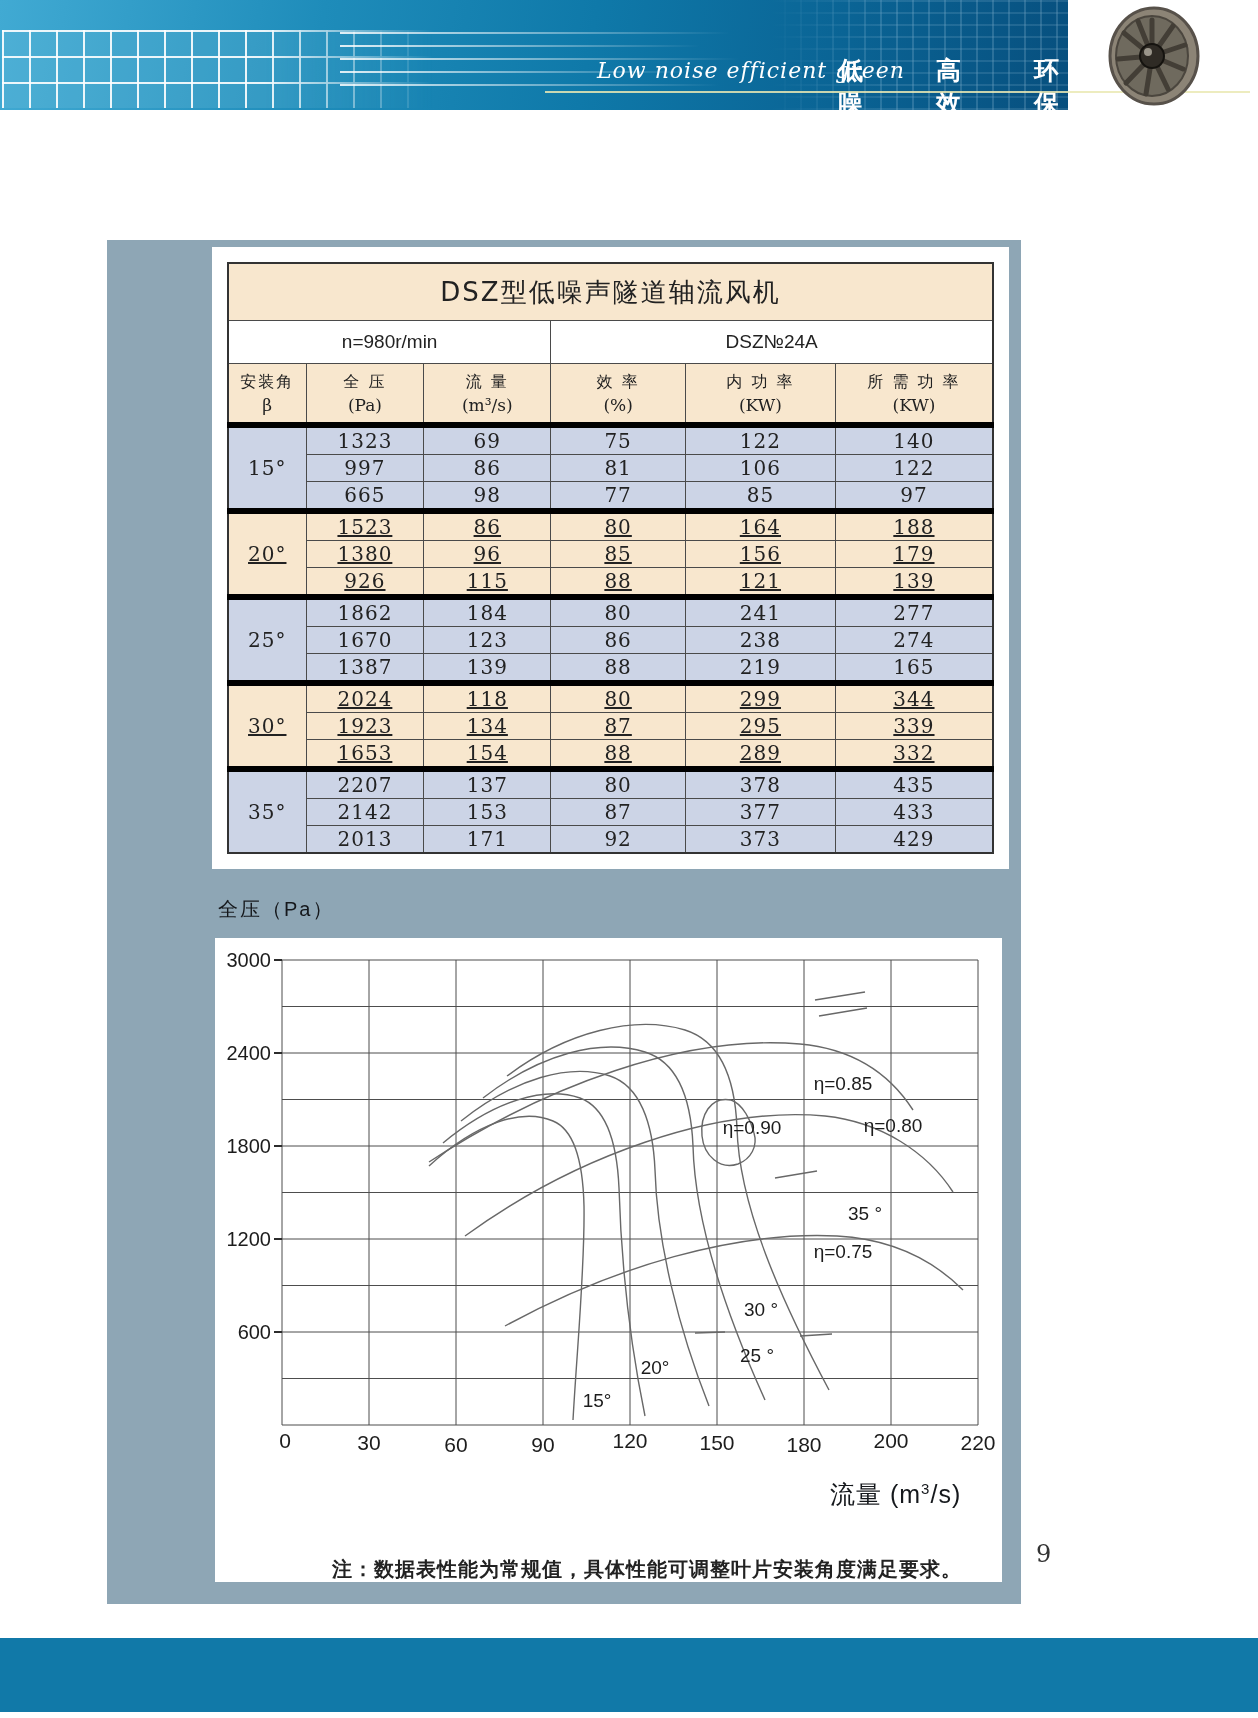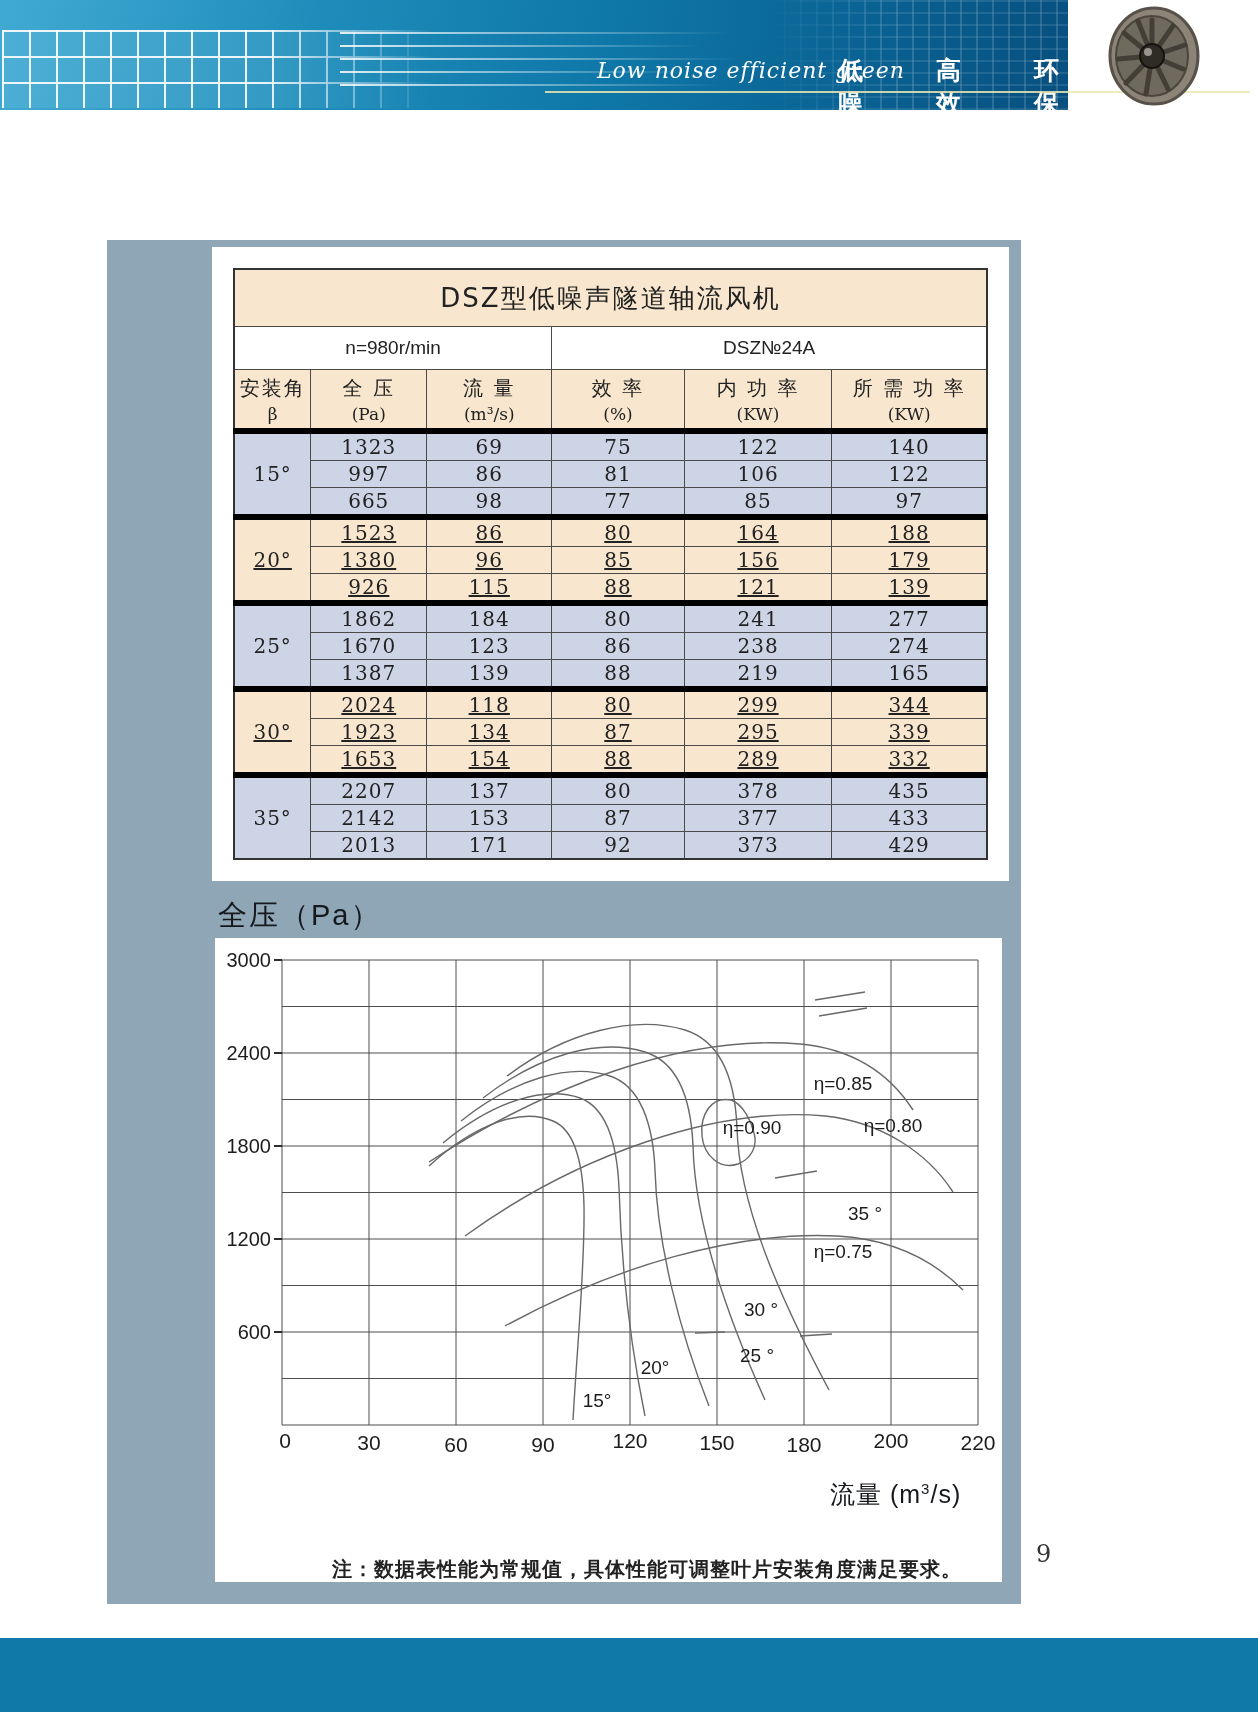--- a/index.html
+++ b/index.html
@@ -27,38 +27,38 @@
   .slogan-en{position:absolute;left:597px;top:58px;color:#fff;
     font-family:"DejaVu Serif",serif;font-style:italic;font-size:22px;letter-spacing:1px;}
   .slogan-cn{position:absolute;left:838px;top:54px;display:flex;gap:64px;color:#fff;
     font-weight:bold;font-size:25px;font-family:"DejaVu Sans",sans-serif;}
   .fan-wrap{position:absolute;left:1098px;top:3px;width:106px;height:106px;}
 
   
   .panel{position:absolute;left:107px;top:240px;width:914px;height:1364px;background:#8ea6b5;}
 
   
-  .table-wrap{position:absolute;left:212px;top:247px;width:797px;background:#fff;padding:21px;box-sizing:border-box;}
+  .table-wrap{position:absolute;left:212px;top:247px;width:797px;background:#fff;padding:15px;box-sizing:border-box;}
   table.spec{width:100%;border-collapse:collapse;table-layout:fixed;
     font-family:"DejaVu Serif",serif;color:#222;}
   table.spec td,table.spec th{border:1px solid #4a4a4a;text-align:center;vertical-align:middle;padding:0;}
   table.spec{border:2px solid #333;}
   tr.title-row td{height:56px;background:#f8e7ce;font-size:26px;letter-spacing:2px;font-family:"DejaVu Sans",sans-serif;}
   tr.sub-row td{height:42px;background:#fff;font-size:19px;font-family:"Liberation Sans",sans-serif;}
   tr.head-row th{height:58px;background:#f8e7ce;font-weight:normal;border-bottom:2px solid #333;}
-  .h1{font-size:20px;letter-spacing:2px;}
+  .h1{font-size:16px;letter-spacing:2px;}
   .h2{font-size:17px;margin-top:2px;}
   tr.data-row td{height:26px;font-size:20px;letter-spacing:1px;}
   tr.group-start td{border-top:6px solid #000000;}
   .g-blue td{background:#ccd4e6;}
   .g-cream td{background:#f8e7ce;text-decoration:underline;}
   td.angle{font-size:20px;}
 
   
-  .chart-ylabel{position:absolute;left:218px;top:896px;font-size:29px;color:#15181c;letter-spacing:2px;}
+  .chart-ylabel{position:absolute;left:218px;top:896px;font-size:20px;color:#15181c;letter-spacing:2px;}
   .chart-panel{position:absolute;left:215px;top:938px;width:787px;height:644px;background:#fff;}
   .chart-xlabel{position:absolute;left:830px;top:1478px;font-size:25px;color:#15181c;letter-spacing:1px;}
   .chart-xlabel sup{font-size:15px;}
   .note{position:absolute;left:332px;top:1556px;font-size:20px;font-weight:bold;color:#222;letter-spacing:1px;}
   .page-num{position:absolute;left:1036px;top:1540px;font-size:24px;color:#333;font-family:"DejaVu Serif",serif;}
 
   
   .footer{position:absolute;left:0;top:1638px;width:1258px;height:74px;background:#1179a8;}
 
   .svgtext{font-family:"Liberation Sans",sans-serif;fill:#1c1c1c;}

